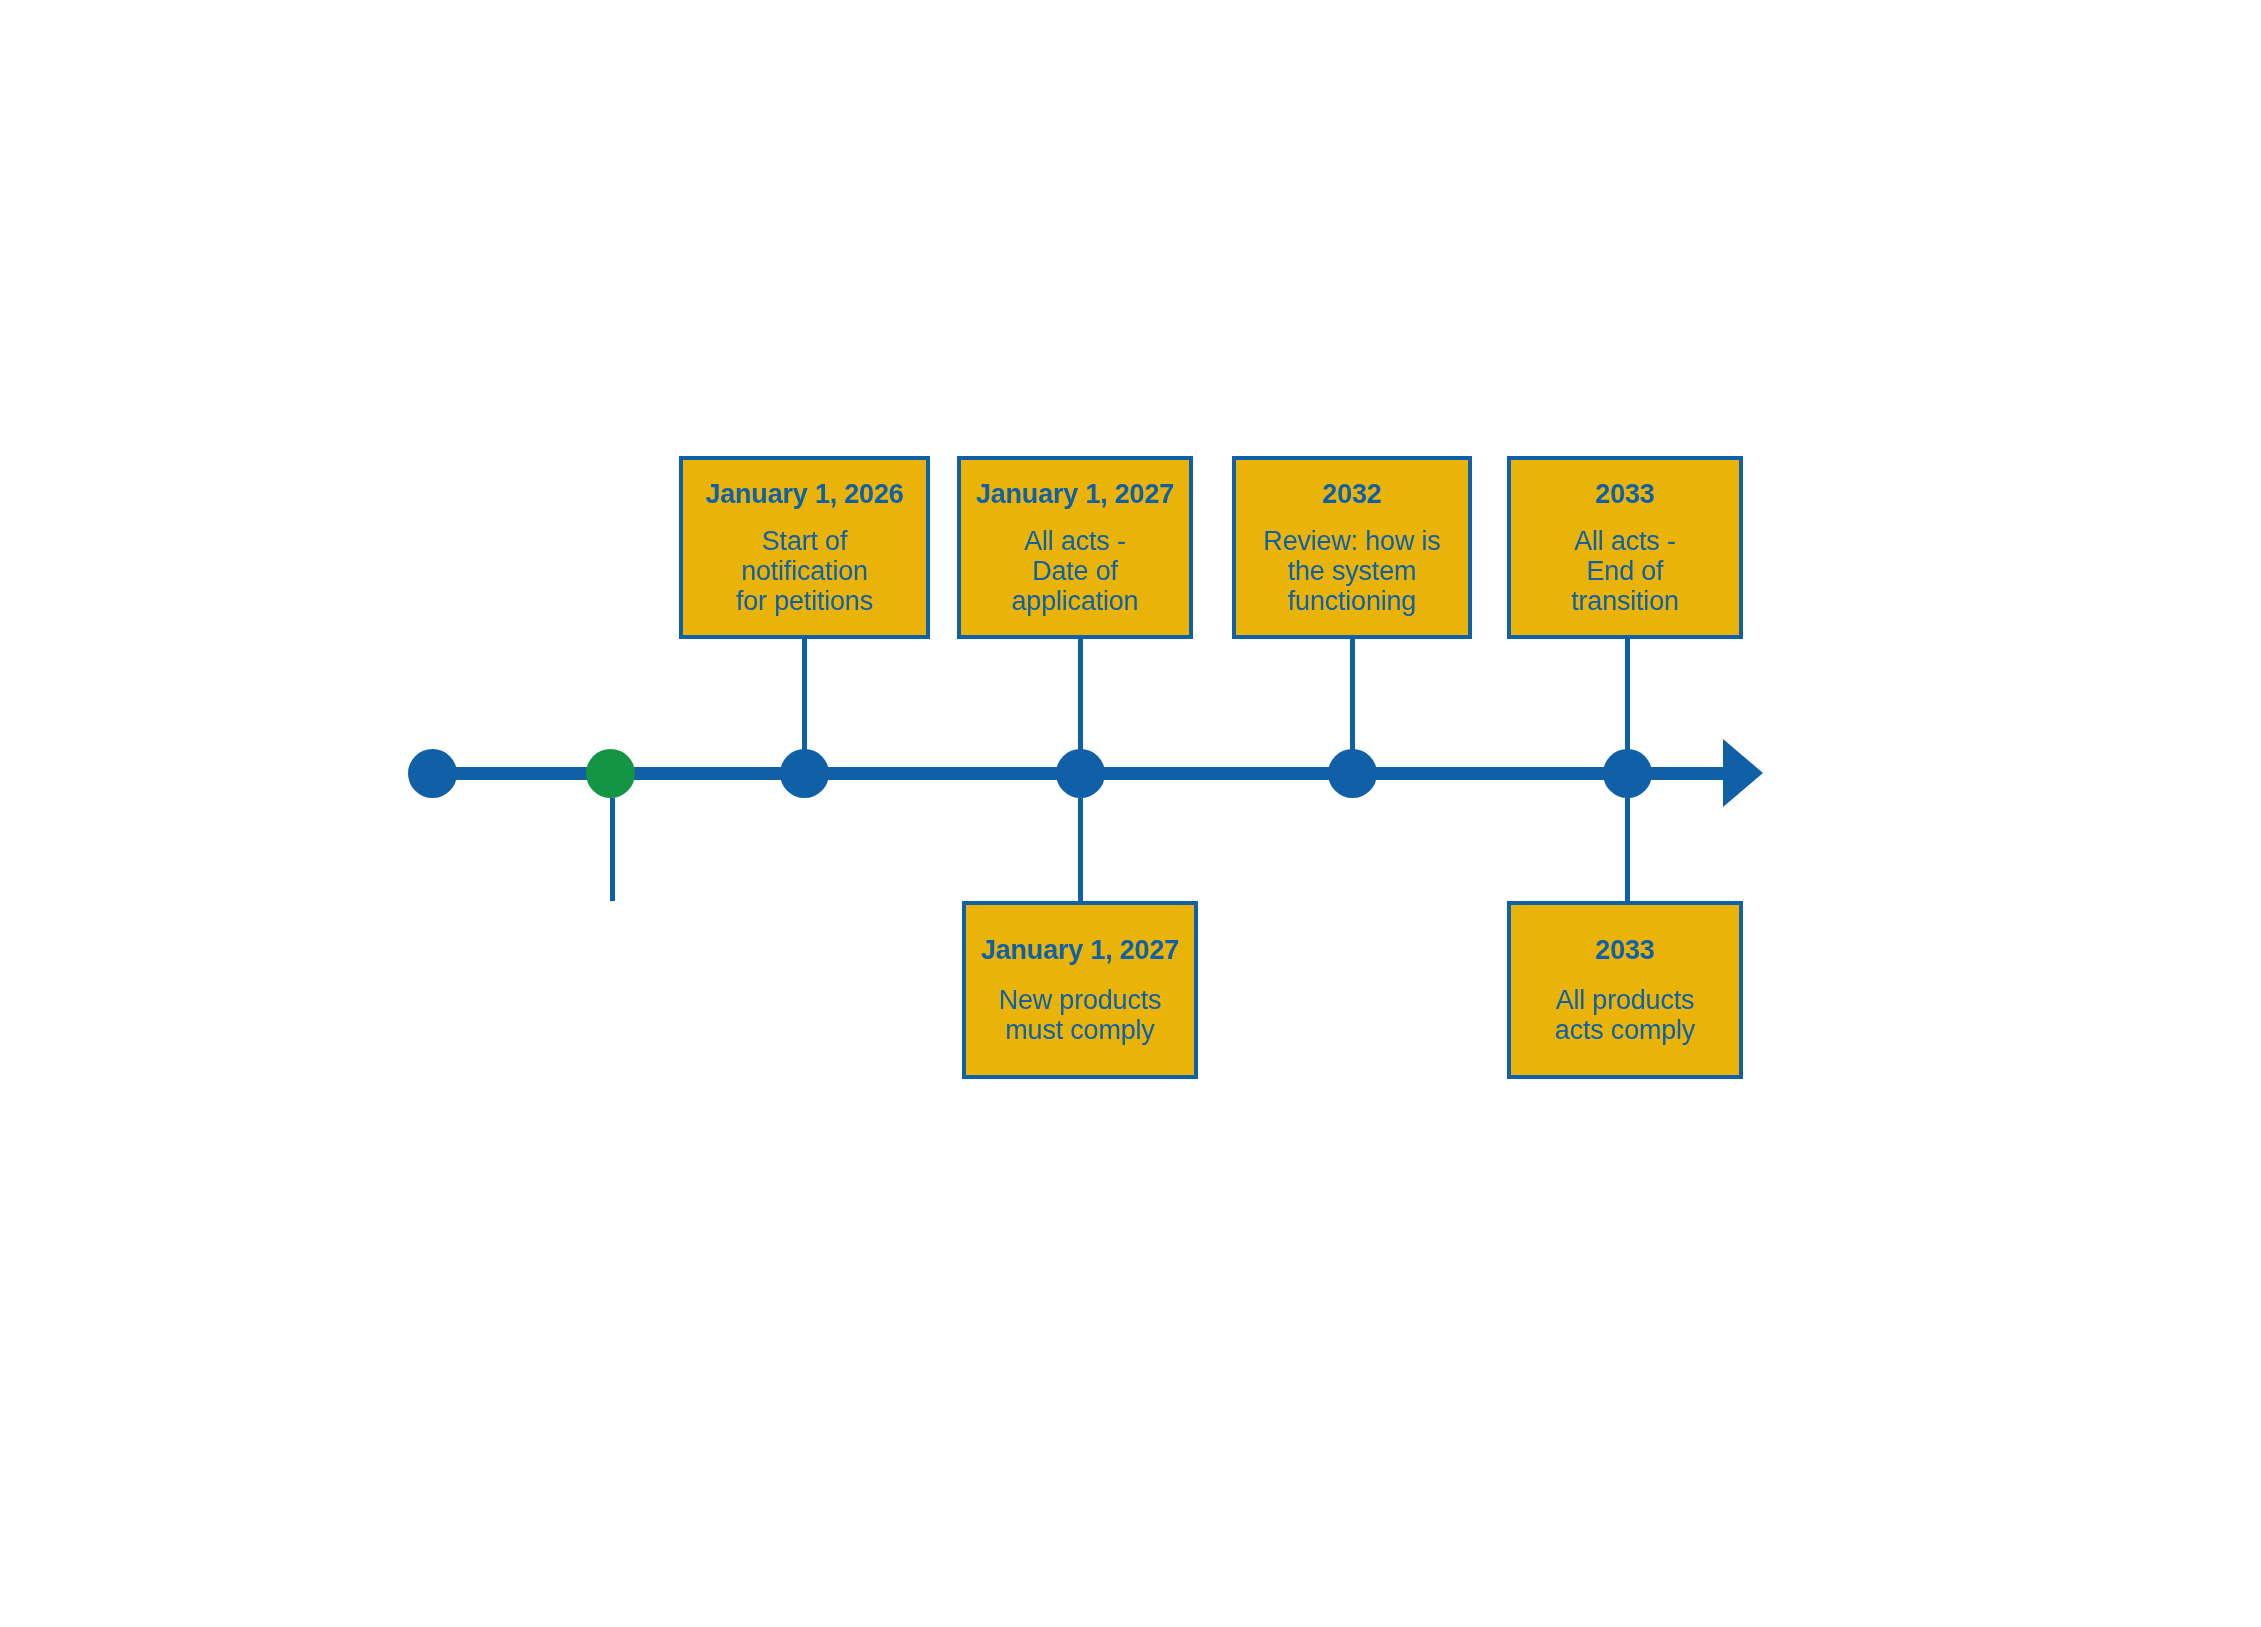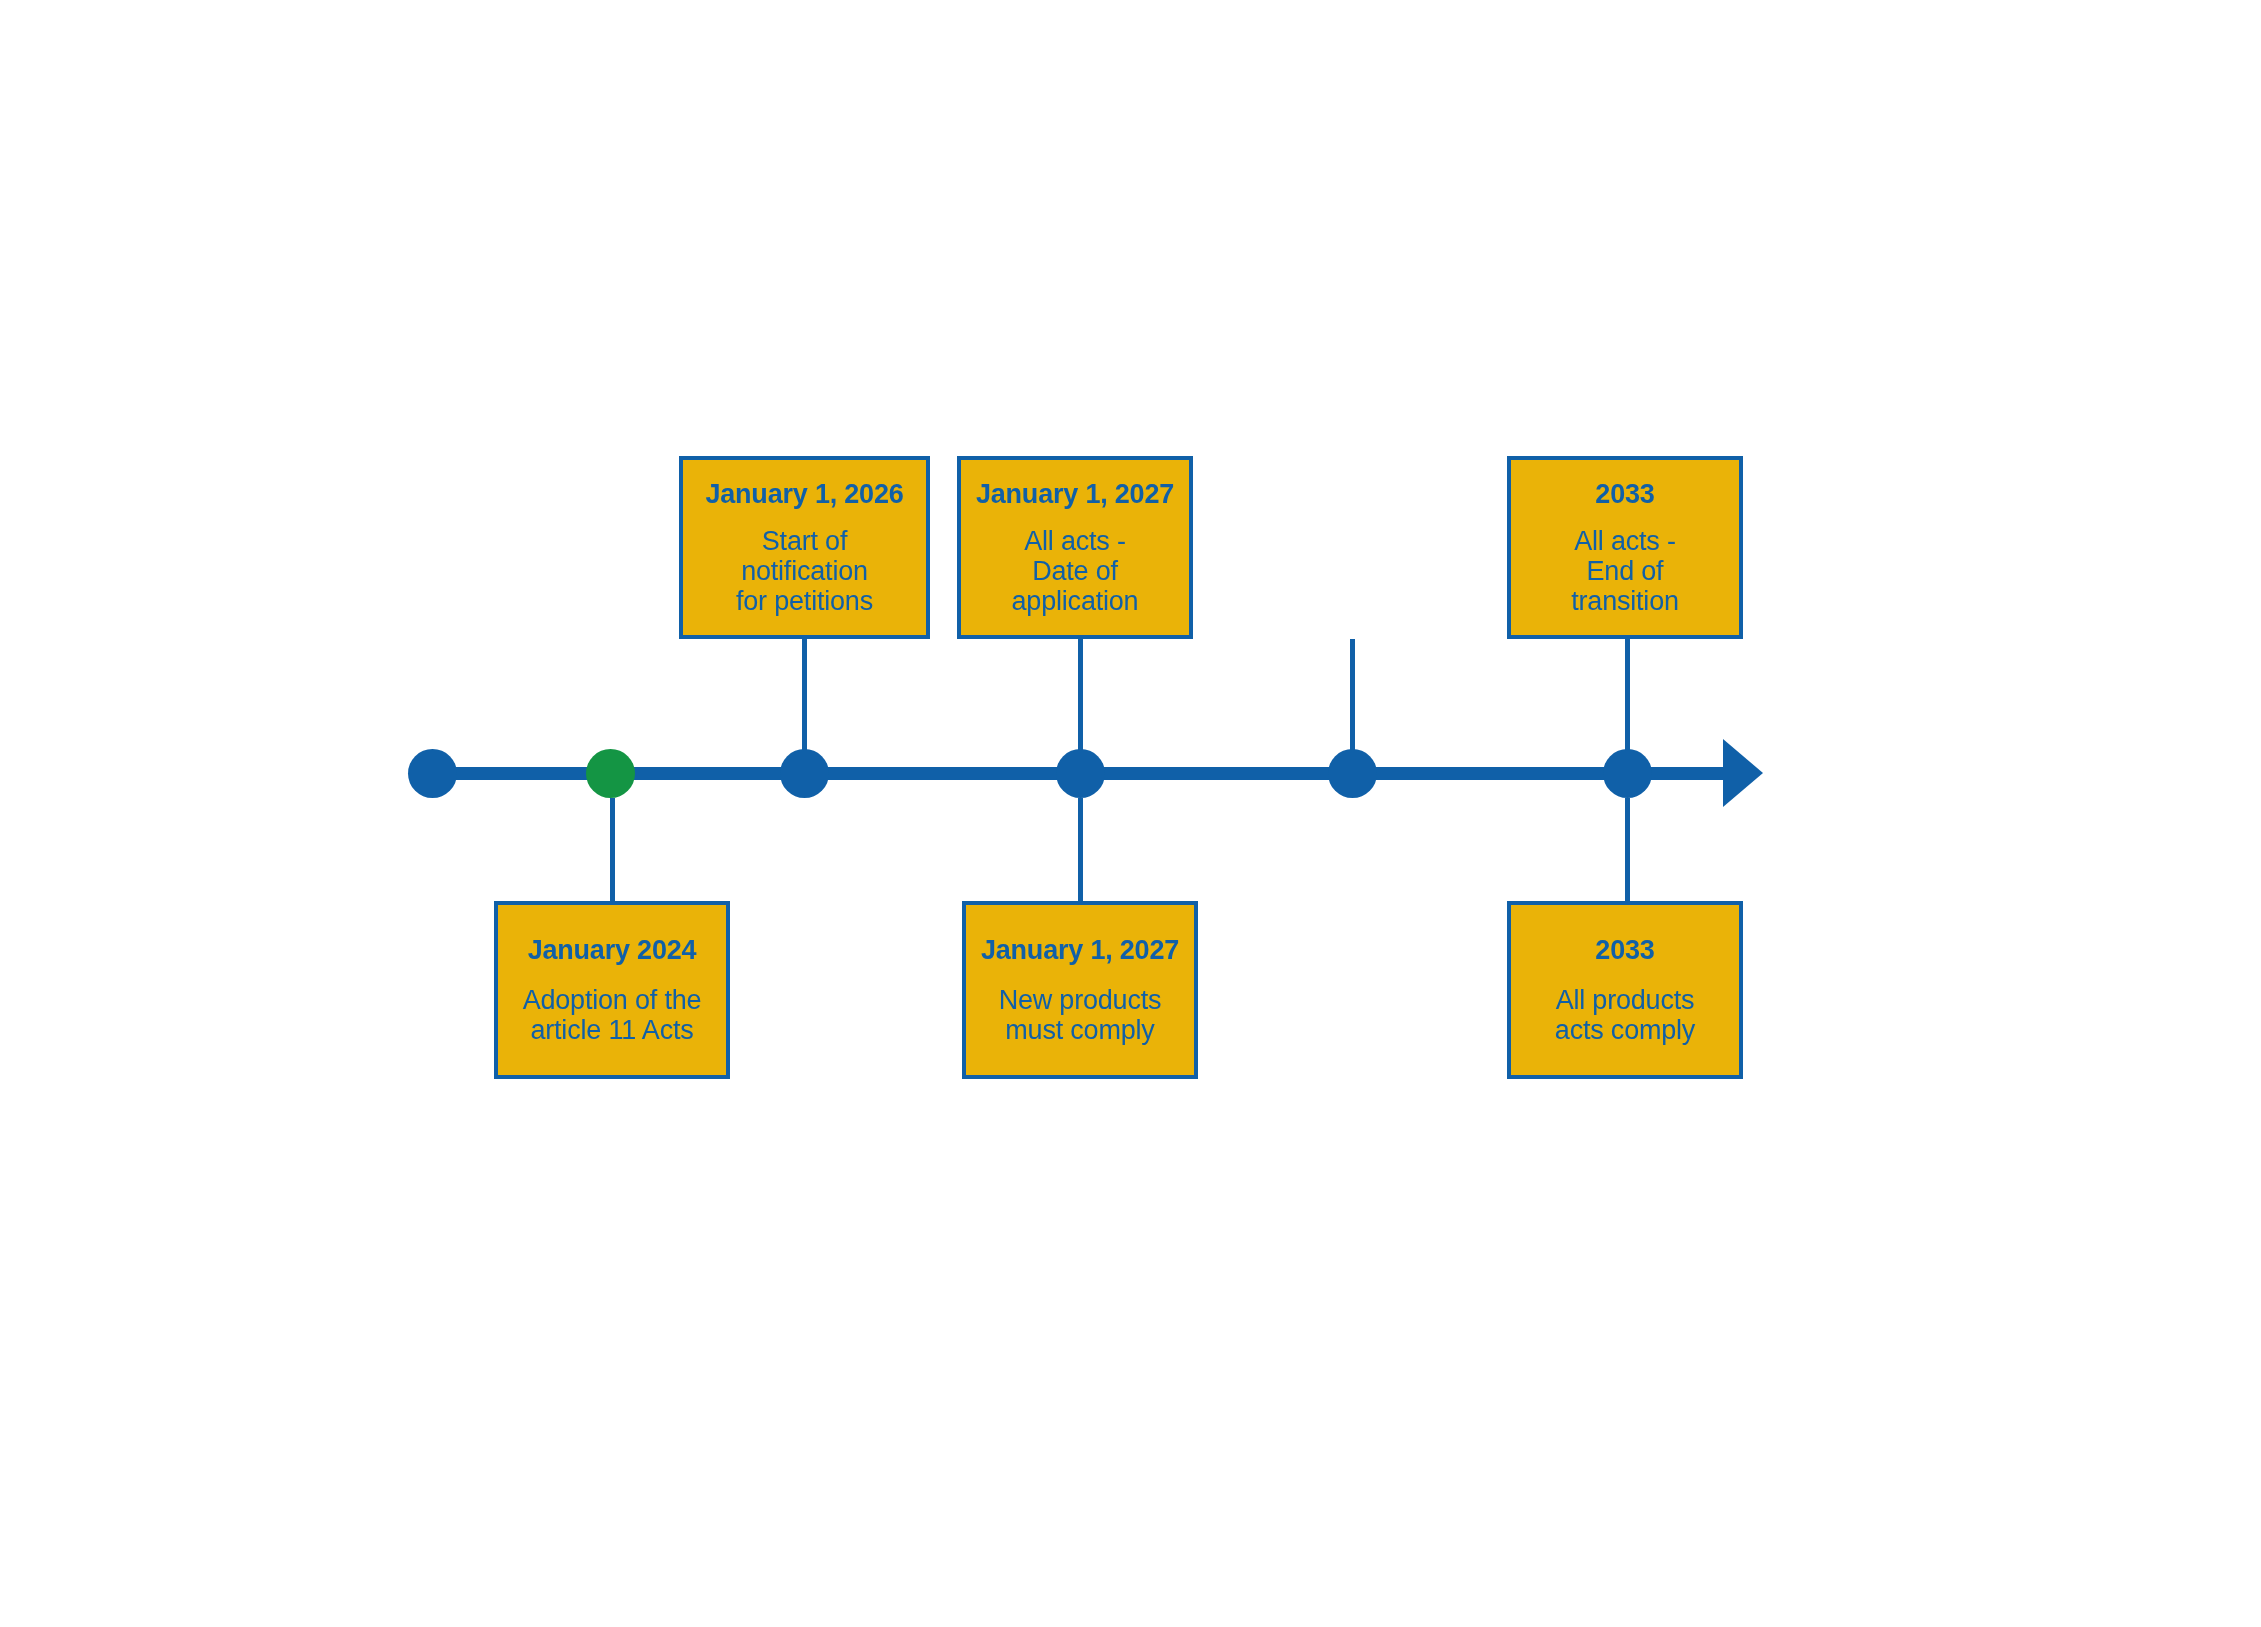--- a/index.html
+++ b/index.html
@@ -88,20 +88,26 @@
 for petitions</div>
   </div>
 
   <div class="callout top" style="left:957px; top:456px; width:236px; height:183px;">
     <div class="date">January 1, 2027</div>
     <div class="desc">All acts -
 Date of
 application</div>
   </div>
 
+  <div class="callout top" style="left:1232px; top:456px; width:240px; height:183px;">
+    <div class="date">2032</div>
+    <div class="desc">Review: how is
+the system
+functioning</div>
+  </div>
 
   <div class="callout top" style="left:1507px; top:456px; width:236px; height:183px;">
     <div class="date">2033</div>
     <div class="desc">All acts -
 End of
 transition</div>
   </div>
 
   <div class="connector" style="left:802px; top:639px; height:131px;"></div>
   <div class="connector" style="left:1078px; top:639px; height:131px;"></div>
@@ -115,25 +121,20 @@
   <div class="node-dot green" style="left:586px; top:749px; width:49px; height:49px;"></div>
   <div class="node-dot" style="left:780px; top:749px; width:49px; height:49px;"></div>
   <div class="node-dot" style="left:1056px; top:749px; width:49px; height:49px;"></div>
   <div class="node-dot" style="left:1328px; top:749px; width:49px; height:49px;"></div>
   <div class="node-dot" style="left:1603px; top:749px; width:49px; height:49px;"></div>
 
   <div class="connector" style="left:610px; top:798px; height:103px;"></div>
   <div class="connector" style="left:1078px; top:798px; height:103px;"></div>
   <div class="connector" style="left:1625px; top:798px; height:103px;"></div>
 
-  <div class="callout bottom" style="left:494px; top:901px; width:236px; height:178px;">
-    <div class="date">January 2024</div>
-    <div class="desc">Adoption of the
-article 11 Acts</div>
-  </div>
 
   <div class="callout bottom" style="left:962px; top:901px; width:236px; height:178px;">
     <div class="date">January 1, 2027</div>
     <div class="desc">New products
 must comply</div>
   </div>
 
   <div class="callout bottom" style="left:1507px; top:901px; width:236px; height:178px;">
     <div class="date">2033</div>
     <div class="desc">All products

